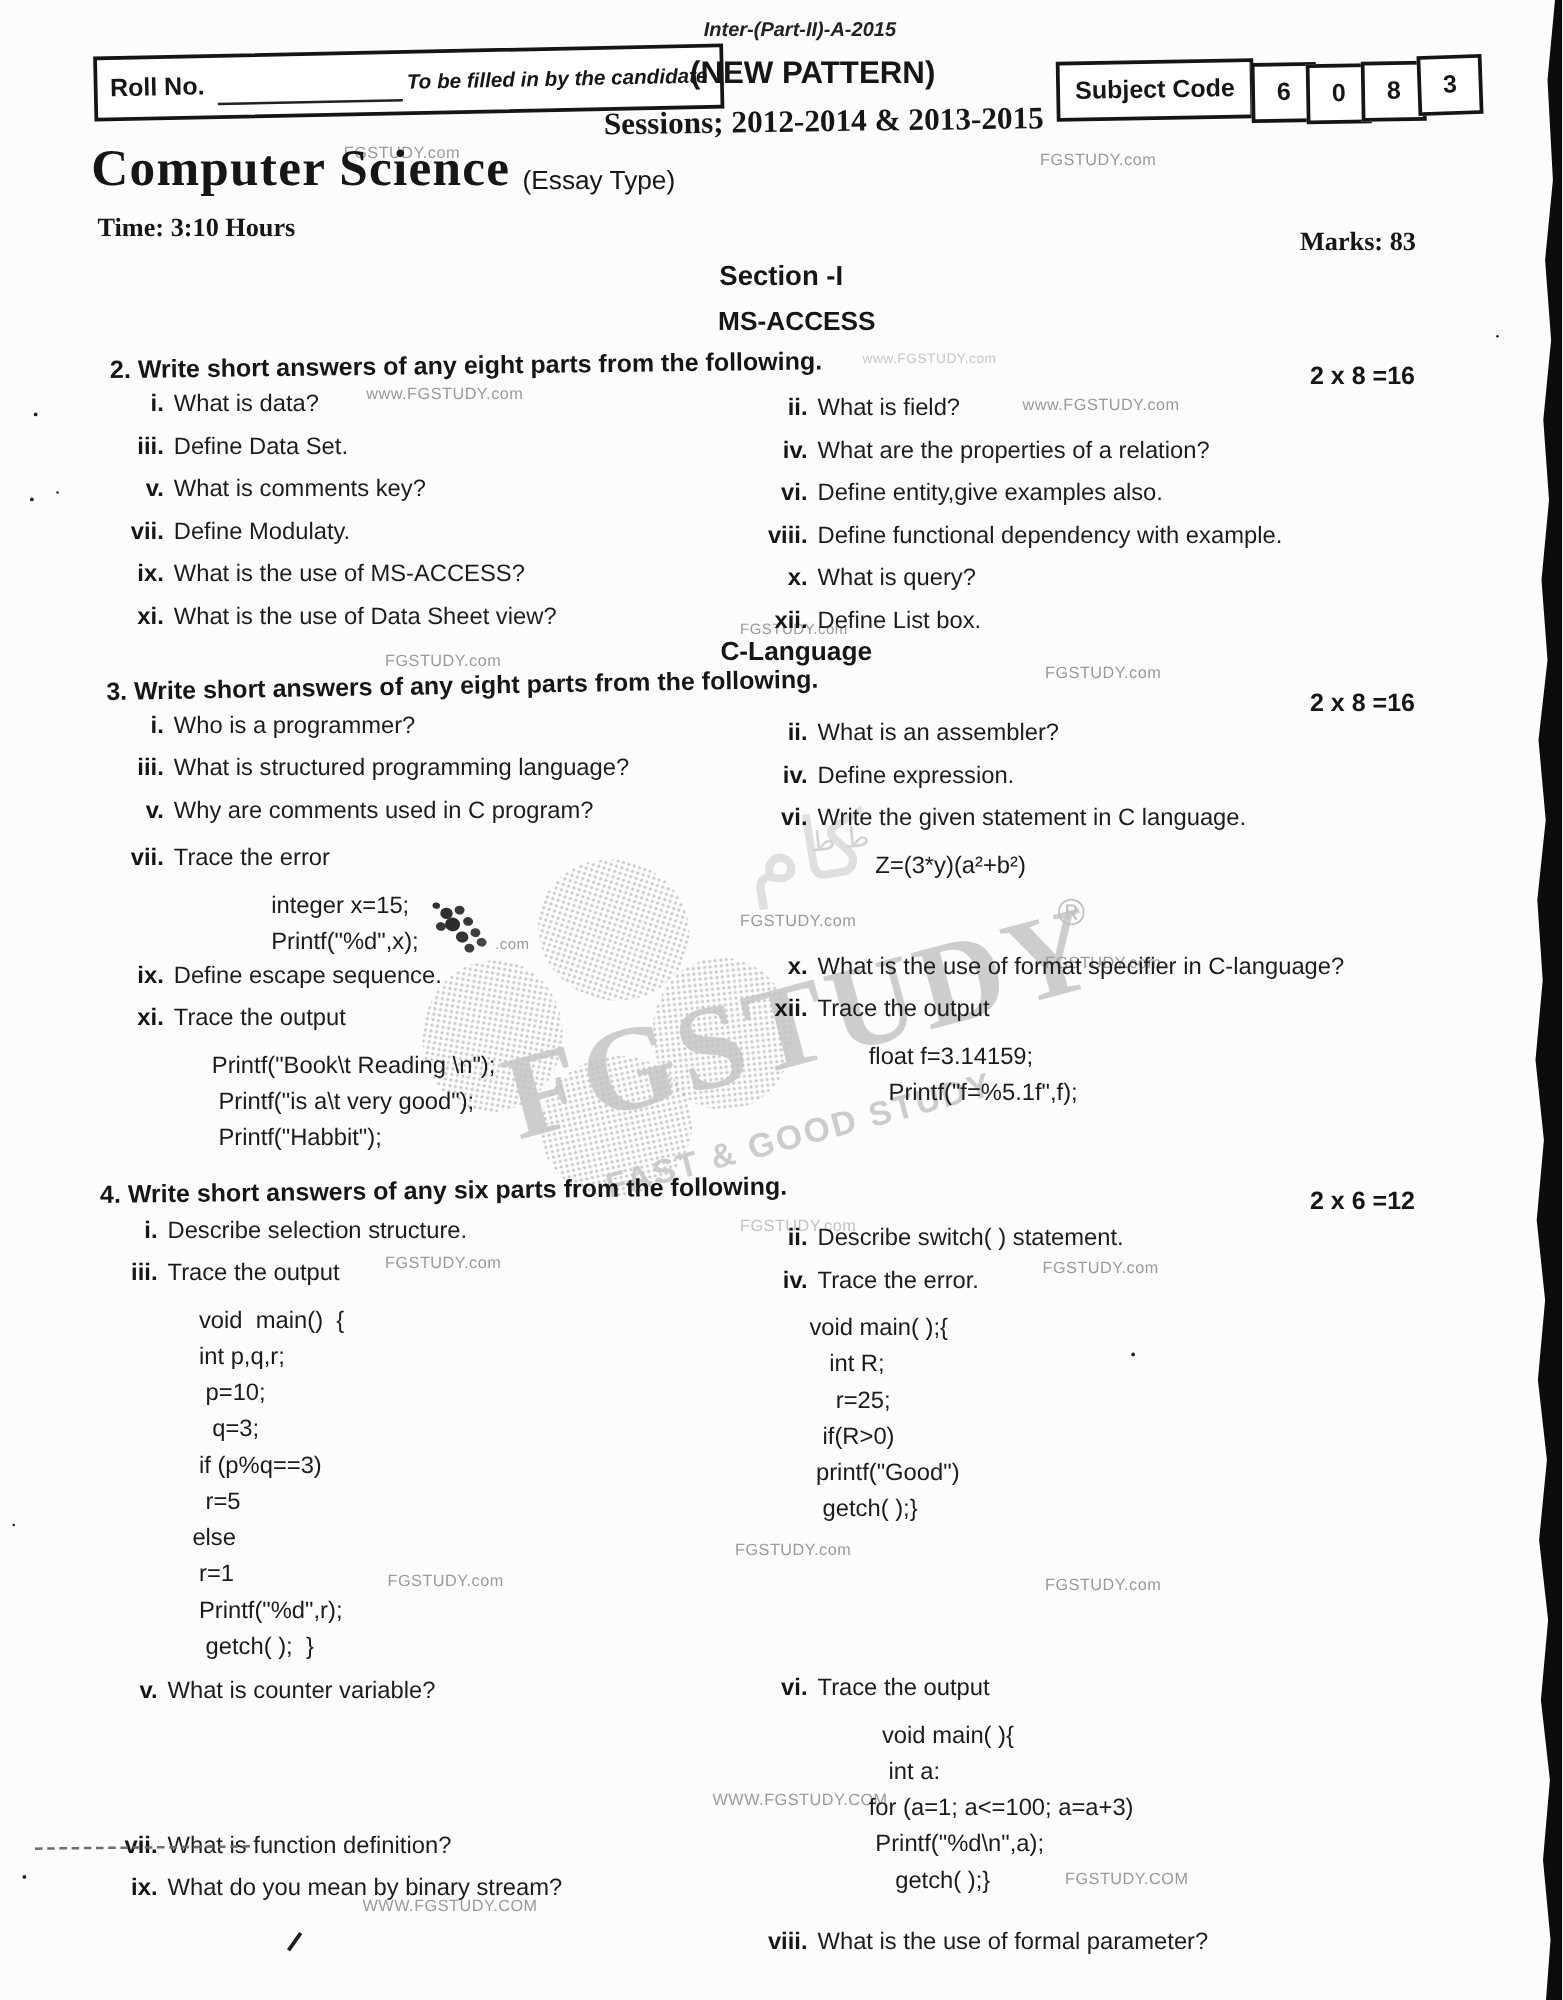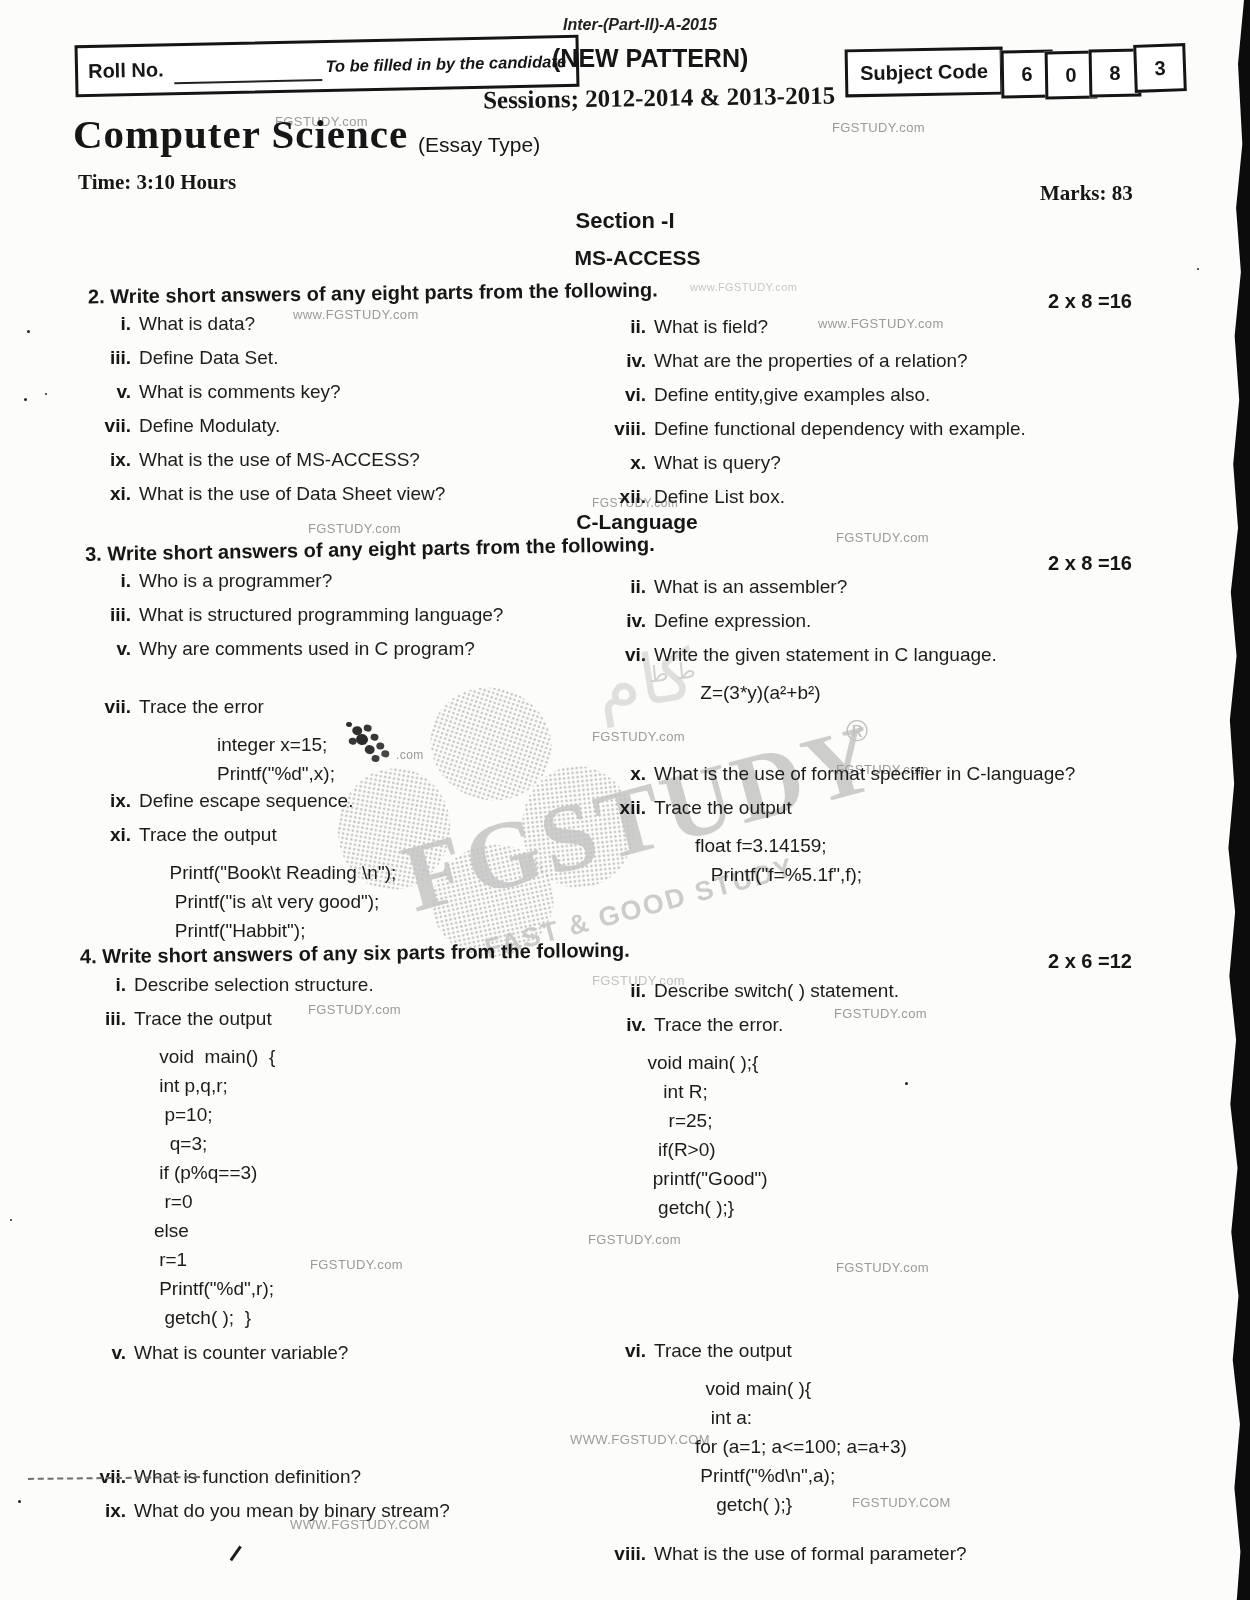--- a/index.html
+++ b/index.html
@@ -152,21 +152,21 @@
     </div>
 
   <div class="abs center-head" style="top:510px;font-size:21px;margin-left:24px;">C-Language</div>
 
   <div class="abs qhead" style="left:85px;top:538px;transform:rotate(-1deg);">3. Write short answers of any eight parts from the following.</div>
   <div class="abs qmarks" style="left:1048px;top:552px;">2 x 8 =16</div>
   <div class="abs qcol" style="left:85px;top:570px;width:510px;">
       <div class="qrow"><span class="qnum">i.</span><span class="qtext">Who is a programmer?</span></div>
       <div class="qrow"><span class="qnum">iii.</span><span class="qtext">What is structured programming language?</span></div>
       <div class="qrow"><span class="qnum">v.</span><span class="qtext">Why are comments used in C program?</span></div>
-      <div class="qrow" style="margin-top: 36px;"><span class="qnum">vii.</span><span class="qtext">Trace the error</span></div>
+      <div class="qrow" style="margin-top: 16px;"><span class="qnum">vii.</span><span class="qtext">Trace the error</span></div>
       <div class="codeline">                         integer x=15;</div>
       <div class="codeline">                         Printf("%d",x);</div>
       <div class="qrow" style="margin-top: 2px;"><span class="qnum">ix.</span><span class="qtext">Define escape sequence.</span></div>
       <div class="qrow"><span class="qnum">xi.</span><span class="qtext">Trace the output</span></div>
       <div class="codeline">                Printf("Book\t Reading \n");</div>
       <div class="codeline">                 Printf("is a\t very good");</div>
       <div class="codeline">                 Printf("Habbit");</div>
     </div>
   <div class="abs qcol" style="left:600px;top:576px;width:640px;">
       <div class="qrow"><span class="qnum">ii.</span><span class="qtext">What is an assembler?</span></div>
@@ -182,21 +182,21 @@
   <div class="abs qhead" style="left:80px;top:942px;">4. Write short answers of any six parts from the following.</div>
   <div class="abs qmarks" style="left:1048px;top:950px;">2 x 6 =12</div>
   <div class="abs qcol" style="left:80px;top:974px;width:520px;">
       <div class="qrow"><span class="qnum">i.</span><span class="qtext">Describe selection structure.</span></div>
       <div class="qrow"><span class="qnum">iii.</span><span class="qtext">Trace the output</span></div>
       <div class="codeline">               void  main()  {</div>
       <div class="codeline">               int p,q,r;</div>
       <div class="codeline">                p=10;</div>
       <div class="codeline">                 q=3;</div>
       <div class="codeline">               if (p%q==3)</div>
-      <div class="codeline">                r=0</div>
+      <div class="codeline">                r=5</div>
       <div class="codeline">              else</div>
       <div class="codeline">               r=1</div>
       <div class="codeline">               Printf("%d",r);</div>
       <div class="codeline">                getch( );  }</div>
       <div class="qrow" style="margin-top: 10px;"><span class="qnum">v.</span><span class="qtext">What is counter variable?</span></div>
       <div class="qrow" style="margin-top: 102px;"><span class="qnum">vii.</span><span class="qtext">What is function definition?</span></div>
       <div class="qrow"><span class="qnum">ix.</span><span class="qtext">What do you mean by binary stream?</span></div>
     </div>
   <div class="abs qcol" style="left:600px;top:980px;width:645px;">
       <div class="qrow"><span class="qnum">ii.</span><span class="qtext">Describe switch( ) statement.</span></div>

